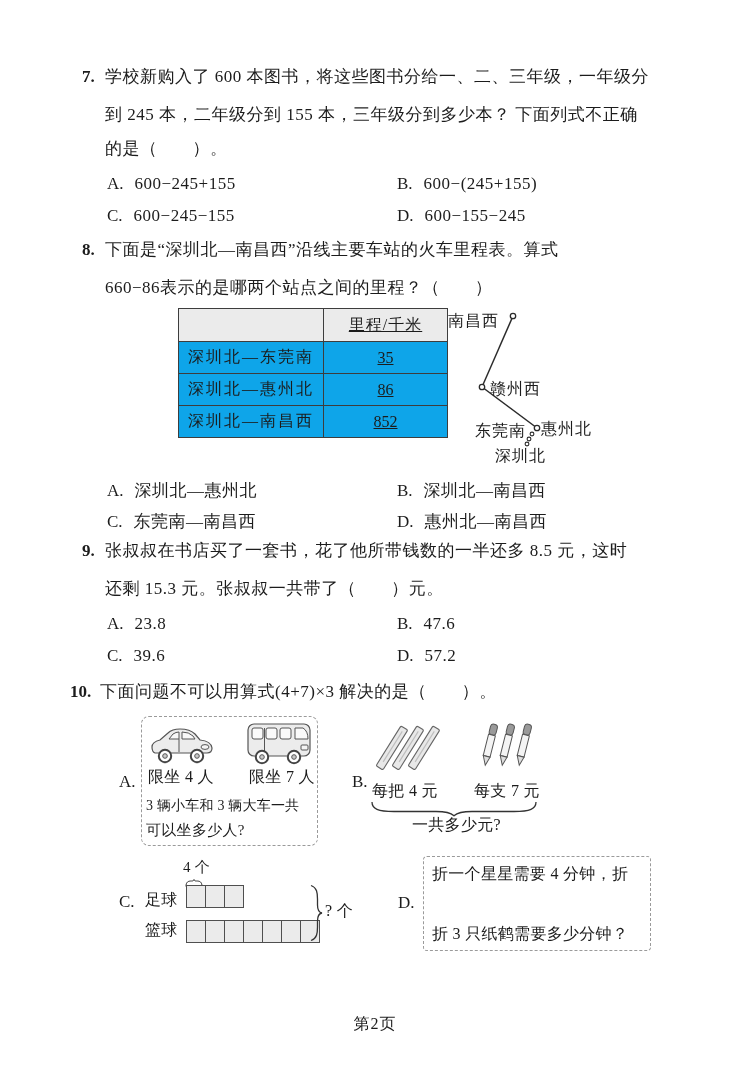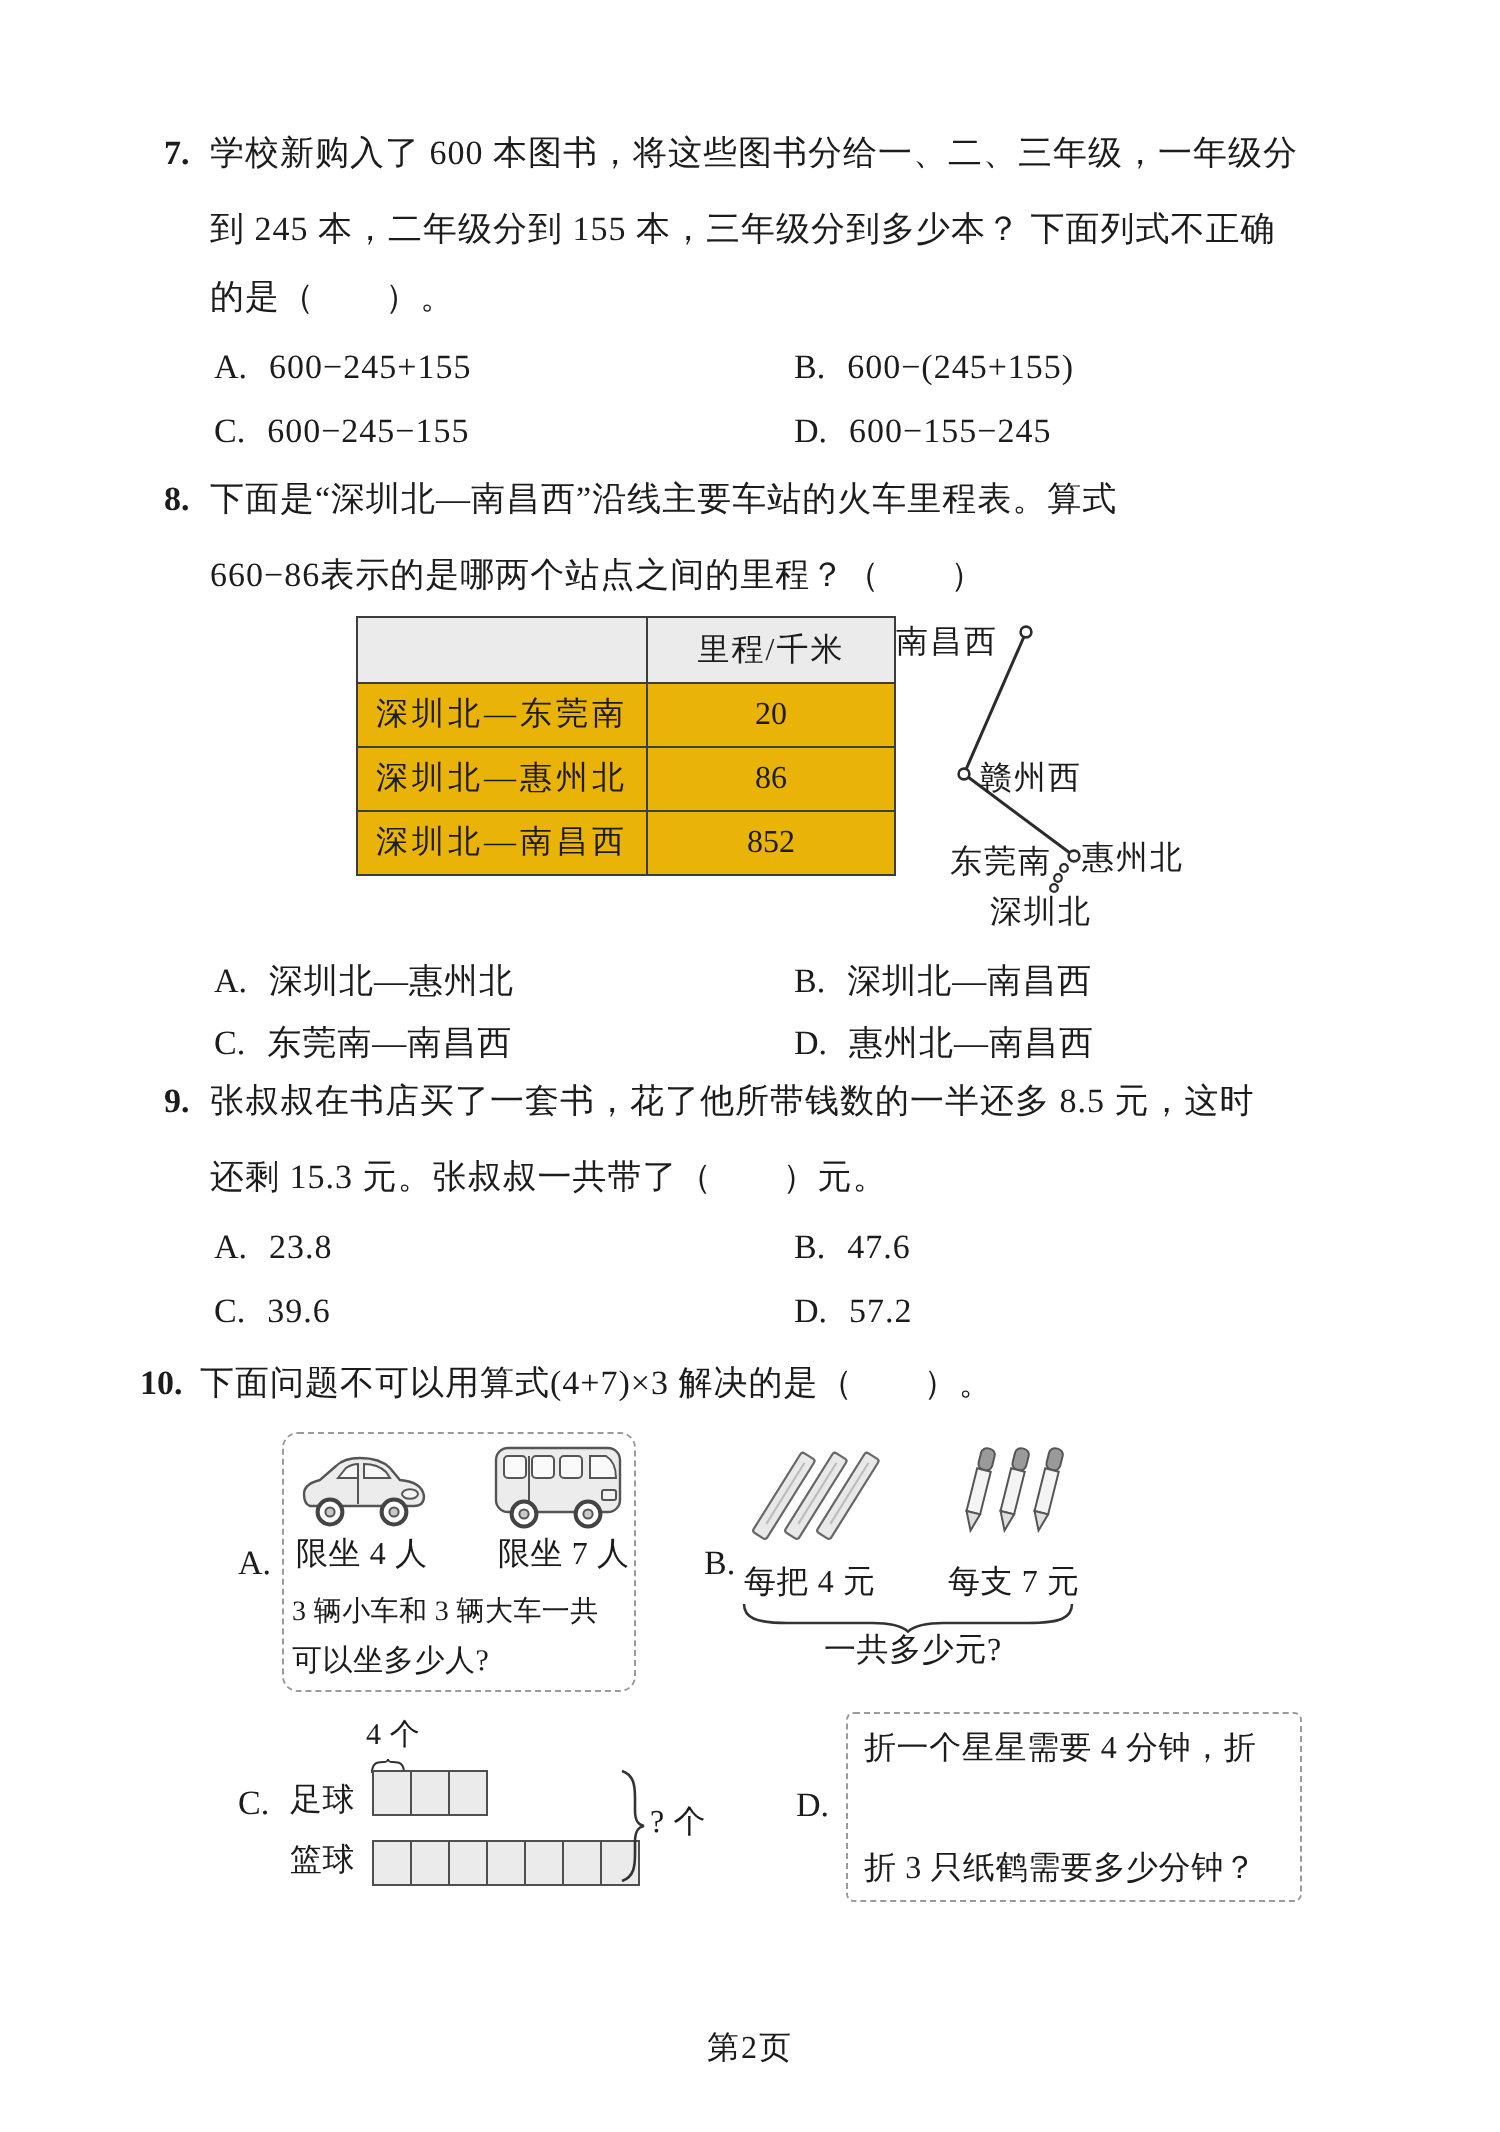--- a/index.html
+++ b/index.html
@@ -10,23 +10,23 @@
   }
   .abs{position:absolute;white-space:nowrap;}
   .t{font-size:17px;letter-spacing:.5px;line-height:20px;}
   .num{font-size:17px;font-weight:bold;}
   .opt{display:flex;align-items:baseline;}
   .ol{font-size:17px;margin-right:11px;}
   .ot{font-size:17px;letter-spacing:.5px;}
   
   .mileage{position:absolute;left:178px;top:308px;border-collapse:collapse;}
   .mileage td{border:1px solid #3d3d3d;height:29px;text-align:center;
-    font-size:16px;vertical-align:middle;background:#eab308;}
+    font-size:16px;vertical-align:middle;background:#0ea5e9;}
   .mileage .c1{width:142px;letter-spacing:2px;}
-  .mileage .c2{width:121px;}
+  .mileage .c2{width:121px;text-decoration:underline;}
   .mileage .hdr td{background:#ebebeb;height:30px;letter-spacing:1px;}
   
   .map text{font-size:16px;fill:#1c1c1c;letter-spacing:1px;
     font-family:"Liberation Serif","DejaVu Serif",serif;}
   
   .dashbox{position:absolute;border:1.3px dashed #9a9a9a;background:#fff;}
   .boxsmall{font-size:15px;letter-spacing:.3px;}
   .box16{font-size:16px;letter-spacing:.3px;}
   .bxrow{position:absolute;display:flex;}
   .bx{width:18px;height:21px;border:1px solid #4f4f4f;background:#ebebeb;margin-left:-1px;}
@@ -66,21 +66,21 @@
   <div class="abs t" style="left:105px;top:278px">660−86表示的是哪两个站点之间的里程？（　　）</div>
 
   <table class="mileage">
     <tbody>
         <tr class="hdr">
       <td class="c1"></td>
       <td class="c2">里程/千米</td>
     </tr>
     <tr>
       <td class="c1">深圳北—东莞南</td>
-      <td class="c2">20</td>
+      <td class="c2">35</td>
     </tr>
     <tr>
       <td class="c1">深圳北—惠州北</td>
       <td class="c2">86</td>
     </tr>
     <tr>
       <td class="c1">深圳北—南昌西</td>
       <td class="c2">852</td>
     </tr>
   </tbody>

